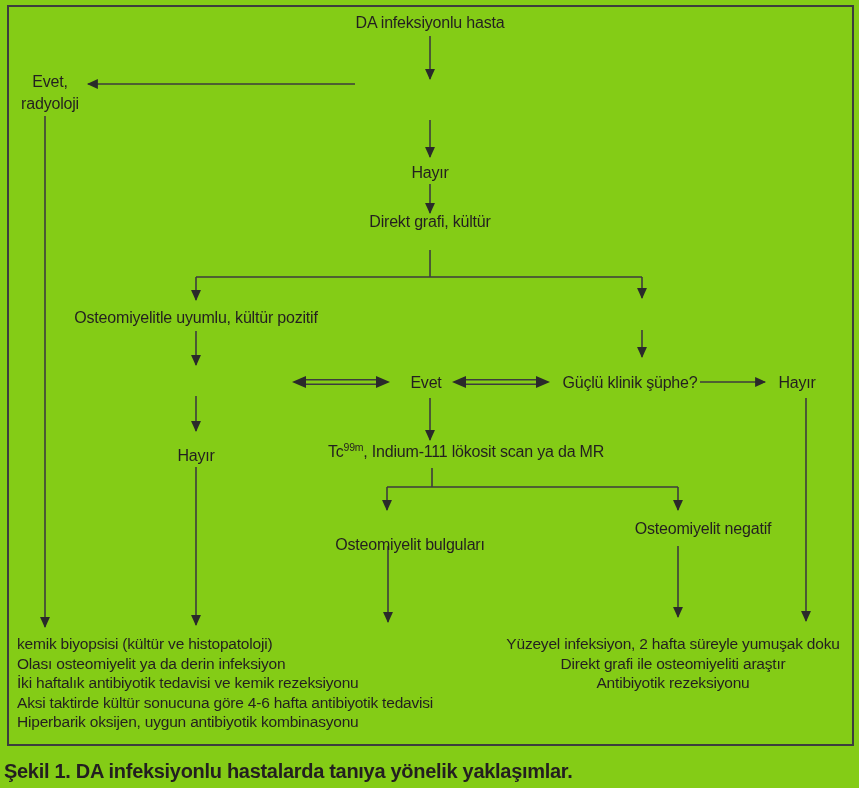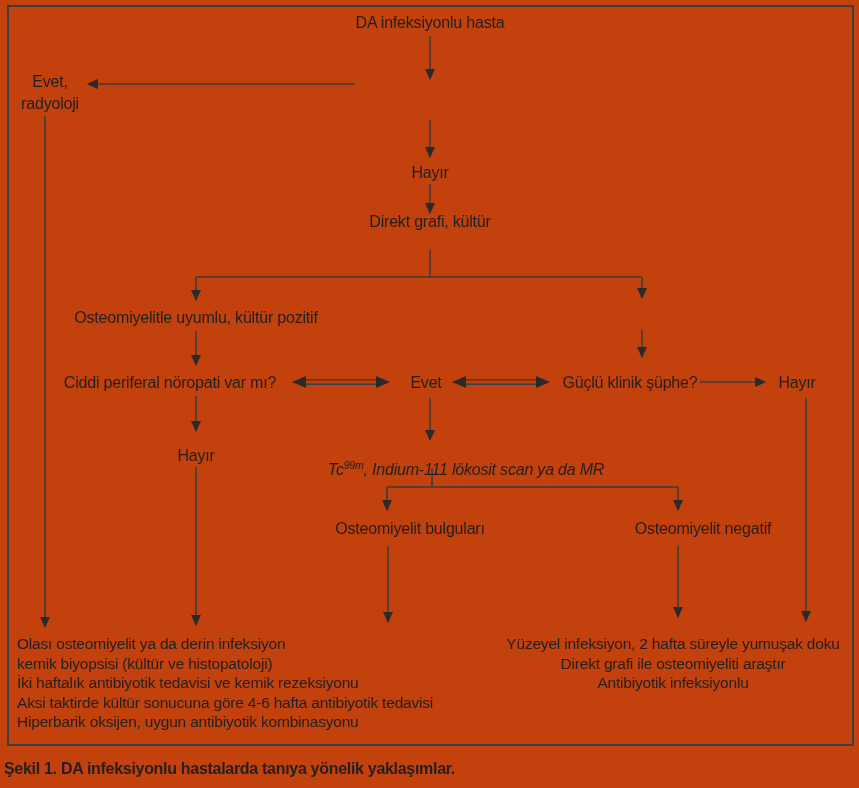--- a/index.html
+++ b/index.html
@@ -1,20 +1,20 @@
 <!DOCTYPE html>
 <html><head>
 <meta charset="utf-8">
 <style>
   html, body { margin: 0; padding: 0; background: #ffffff; }
   #stage {
     position: relative;
     width: 859px;
     height: 788px;
-    background: #c2410c;
+    background: #84cc16;
     font-family: "Liberation Sans", sans-serif;
     color: #231f20;
     overflow: hidden;
   }
   #connectors {
     position: absolute;
     left: 0; top: 0;
     width: 859px; height: 788px;
   }
   .node {
@@ -40,21 +40,21 @@
     white-space: nowrap;
   }
   .outcome-block.centered {
     transform: translateX(-50%);
     text-align: center;
   }
   #caption {
     position: absolute;
     left: 4px;
     top: 760px;
-    font-size: 16px;
+    font-size: 20px;
     font-weight: bold;
     letter-spacing: -0.3px;
     white-space: nowrap;
   }
 </style>
 </head>
 <body>
 
 <div id="stage">
 
@@ -126,47 +126,46 @@
   </div>
 
 
   <div class="node" style="left:430px; top:163px;">Hayır</div>
 
   <div class="node" style="left:430px; top:212px;">Direkt grafi, kültür</div>
 
   <div class="node" style="left:196px; top:308px;">Osteomiyelitle uyumlu, kültür pozitif</div>
 
 
-  <div class="node" style="left:170px; top:373px;">Ciddi periferal nöropati var mı?</div>
 
   <div class="node" style="left:426px; top:373px;">Evet</div>
 
   <div class="node" style="left:630px; top:373px;">Güçlü klinik şüphe?</div>
 
   <div class="node" style="left:797px; top:373px;">Hayır</div>
 
   <div class="node" style="left:196px; top:446px;">Hayır</div>
 
-  <div class="node" style="left:466px; top:460px;font-style:italic;">
+  <div class="node" style="left:466px; top:442px;">
     <span>Tc</span><sup class="iso">99m</sup><span>, Indium-111 lökosit scan ya da MR</span>
   </div>
 
-  <div class="node" style="left:410px; top:519px;text-align:right;">Osteomiyelit bulguları</div>
+  <div class="node" style="left:410px; top:535px;text-align:right;">Osteomiyelit bulguları</div>
 
   <div class="node" style="left:678px; top:519px;margin-left:25px;">Osteomiyelit negatif</div>
 
   <div class="outcome-block" style="left:17px; top:634px;">
+    <div>kemik biyopsisi (kültür ve histopatoloji)</div>
     <div>Olası osteomiyelit ya da derin infeksiyon</div>
-    <div>kemik biyopsisi (kültür ve histopatoloji)</div>
     <div>İki haftalık antibiyotik tedavisi ve kemik rezeksiyonu</div>
     <div>Aksi taktirde kültür sonucuna göre 4-6 hafta antibiyotik tedavisi</div>
     <div>Hiperbarik oksijen, uygun antibiyotik kombinasyonu</div>
   </div>
 
   <div class="outcome-block centered" style="left:673px; top:634px;">
     <div>Yüzeyel infeksiyon, 2 hafta süreyle yumuşak doku</div>
     <div>Direkt grafi ile osteomiyeliti araştır</div>
-    <div>Antibiyotik infeksiyonlu</div>
+    <div>Antibiyotik rezeksiyonu</div>
   </div>
 
   <div id="caption">Şekil 1. DA infeksiyonlu hastalarda tanıya yönelik yaklaşımlar.</div>
 
 </div>
 
 </body></html>

